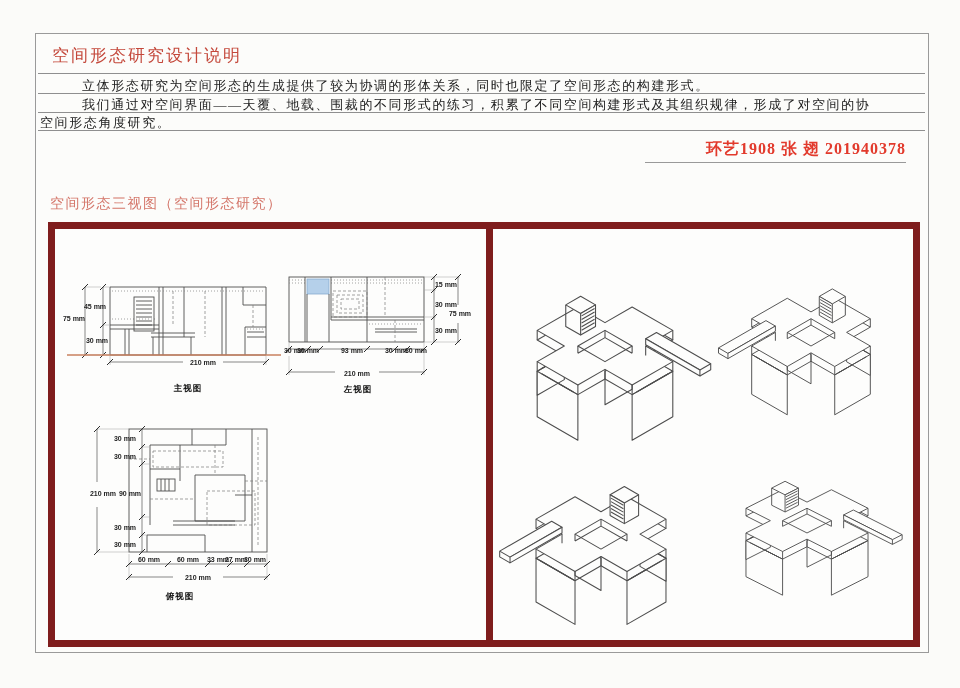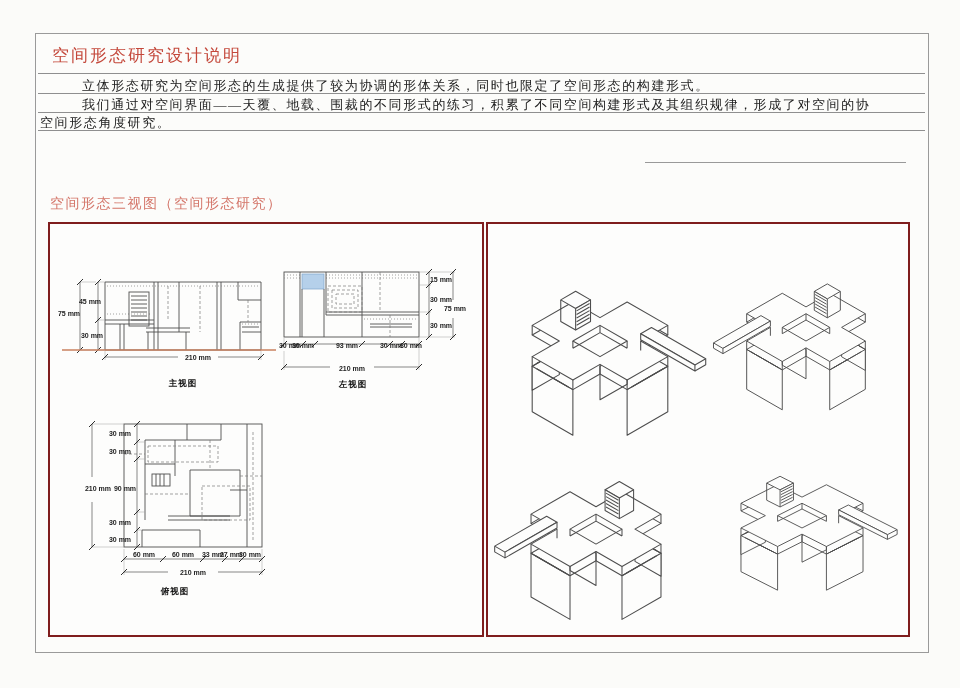--- a/index.html
+++ b/index.html
@@ -12,21 +12,21 @@
               color:#c4483b;letter-spacing:2px;font-family:"Liberation Sans",sans-serif;text-align:right;}
   .body-line{position:absolute;left:40px;width:884px;margin:0;font-size:13px;color:#1c1c1c;
              letter-spacing:1.6px;font-family:"Liberation Serif",serif;white-space:nowrap;}
   .indent{padding-left:42px;}
   .signature{position:absolute;left:640px;top:139px;width:266px;margin:0;text-align:right;
              padding-right:14px;font-size:16px;font-weight:bold;color:#e23a2c;letter-spacing:1px;
              font-family:"Liberation Serif",serif;}
   .sig-rule{position:absolute;left:645px;top:162px;width:261px;height:1px;background:#999;}
   .section-heading{position:absolute;top:195px;margin:0;font-size:14px;font-weight:normal;
                    color:#d4766a;letter-spacing:1.5px;}
-  .panel{position:absolute;top:222px;border:2px solid #7f1d1d;background:#fdfdfc;}
+  .panel{position:absolute;top:222px;border:7px solid #7f1d1d;background:#fdfdfc;}
   .panel-left{left:48px;width:432px;height:411px;}
   .panel-right{left:486px;width:420px;height:411px;}
   svg{display:block;}
   .ln{stroke:#4f4f4f;stroke-width:0.9;fill:none;}
   .dot{stroke:#8a8a8a;stroke-width:0.8;stroke-dasharray:1,2;fill:none;}
   .dash{stroke:#7a7a7a;stroke-width:0.7;stroke-dasharray:3,2;fill:none;}
   .ext{stroke:#a0a0a0;stroke-width:0.5;fill:none;}
   .dim{stroke:#555;stroke-width:0.7;fill:none;}
   .tick{stroke:#2e2e2e;stroke-width:1;fill:none;}
   .ground{stroke:#c8805f;stroke-width:1.4;fill:none;}
@@ -46,20 +46,21 @@
   <div class="rule" style="top:73px"></div>
   <div class="rule" style="top:93px"></div>
   <div class="rule" style="top:112px"></div>
   <div class="rule" style="top:130px"></div>
 
   <h1 class="page-title">空间形态研究设计说明</h1>
   <p class="body-line indent" style="top:77px">立体形态研究为空间形态的生成提供了较为协调的形体关系，同时也限定了空间形态的构建形式。</p>
   <p class="body-line indent" style="top:96px">我们通过对空间界面——天覆、地载、围裁的不同形式的练习，积累了不同空间构建形式及其组织规律，形成了对空间的协</p>
   <p class="body-line" style="top:114px">空间形态角度研究。</p>
 
+  <p class="signature">环艺1908 张 翅 201940378</p>
   <div class="sig-rule"></div>
 
   <h2 class="section-heading" style="left:50px">空间形态三视图（空间形态研究）</h2>
 
   <div class="panel panel-left">
     <svg width="430" height="409" viewBox="0 0 430 409">
 
       <g>
         <path class="ln" d="M55,58 H211 M55,58 V126 M211,58 V126 M55,126 H211
           M104,58 V126 M108,58 V126 M129,58 V108 M167,58 V126 M171,58 V126

